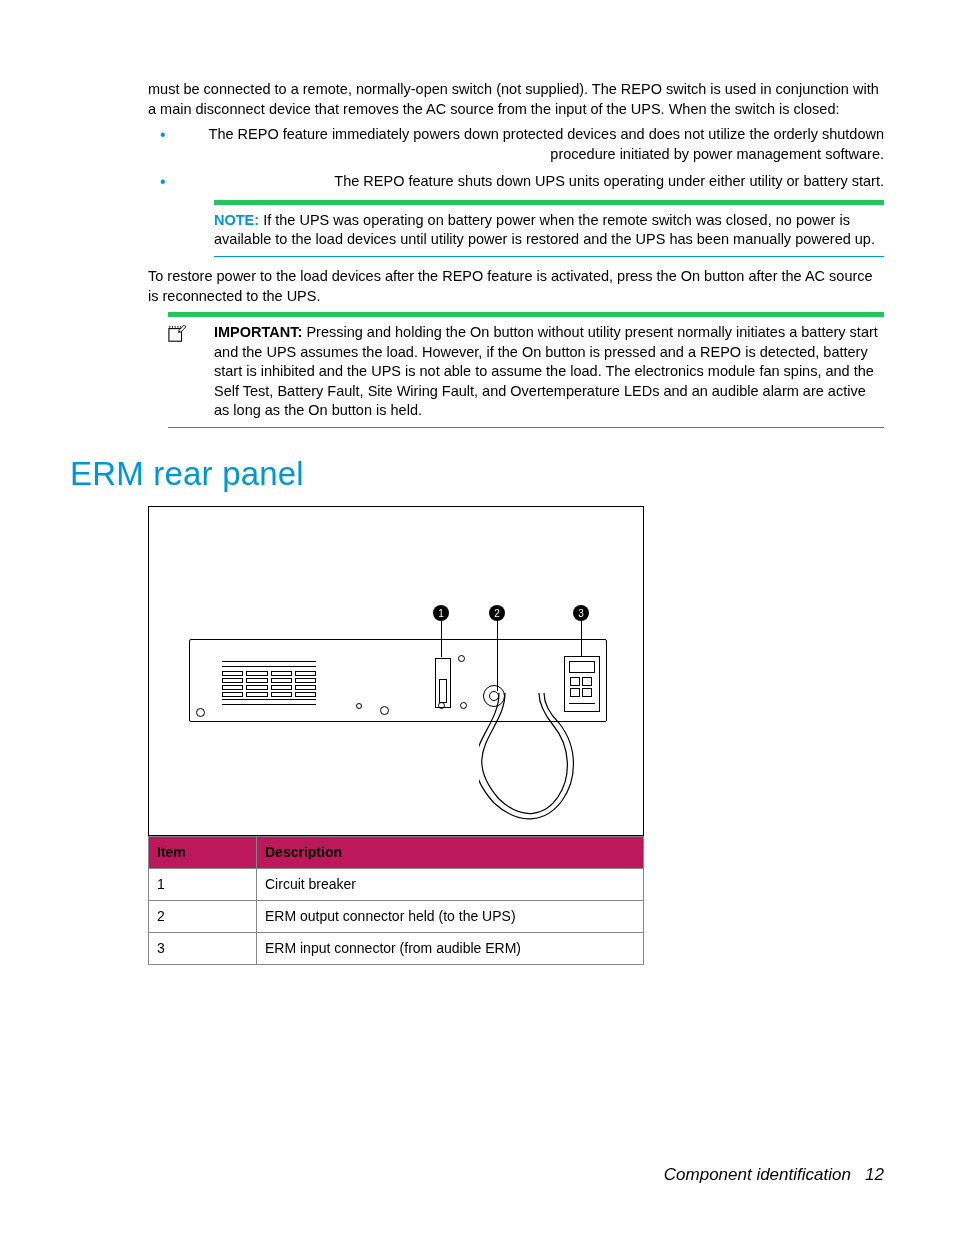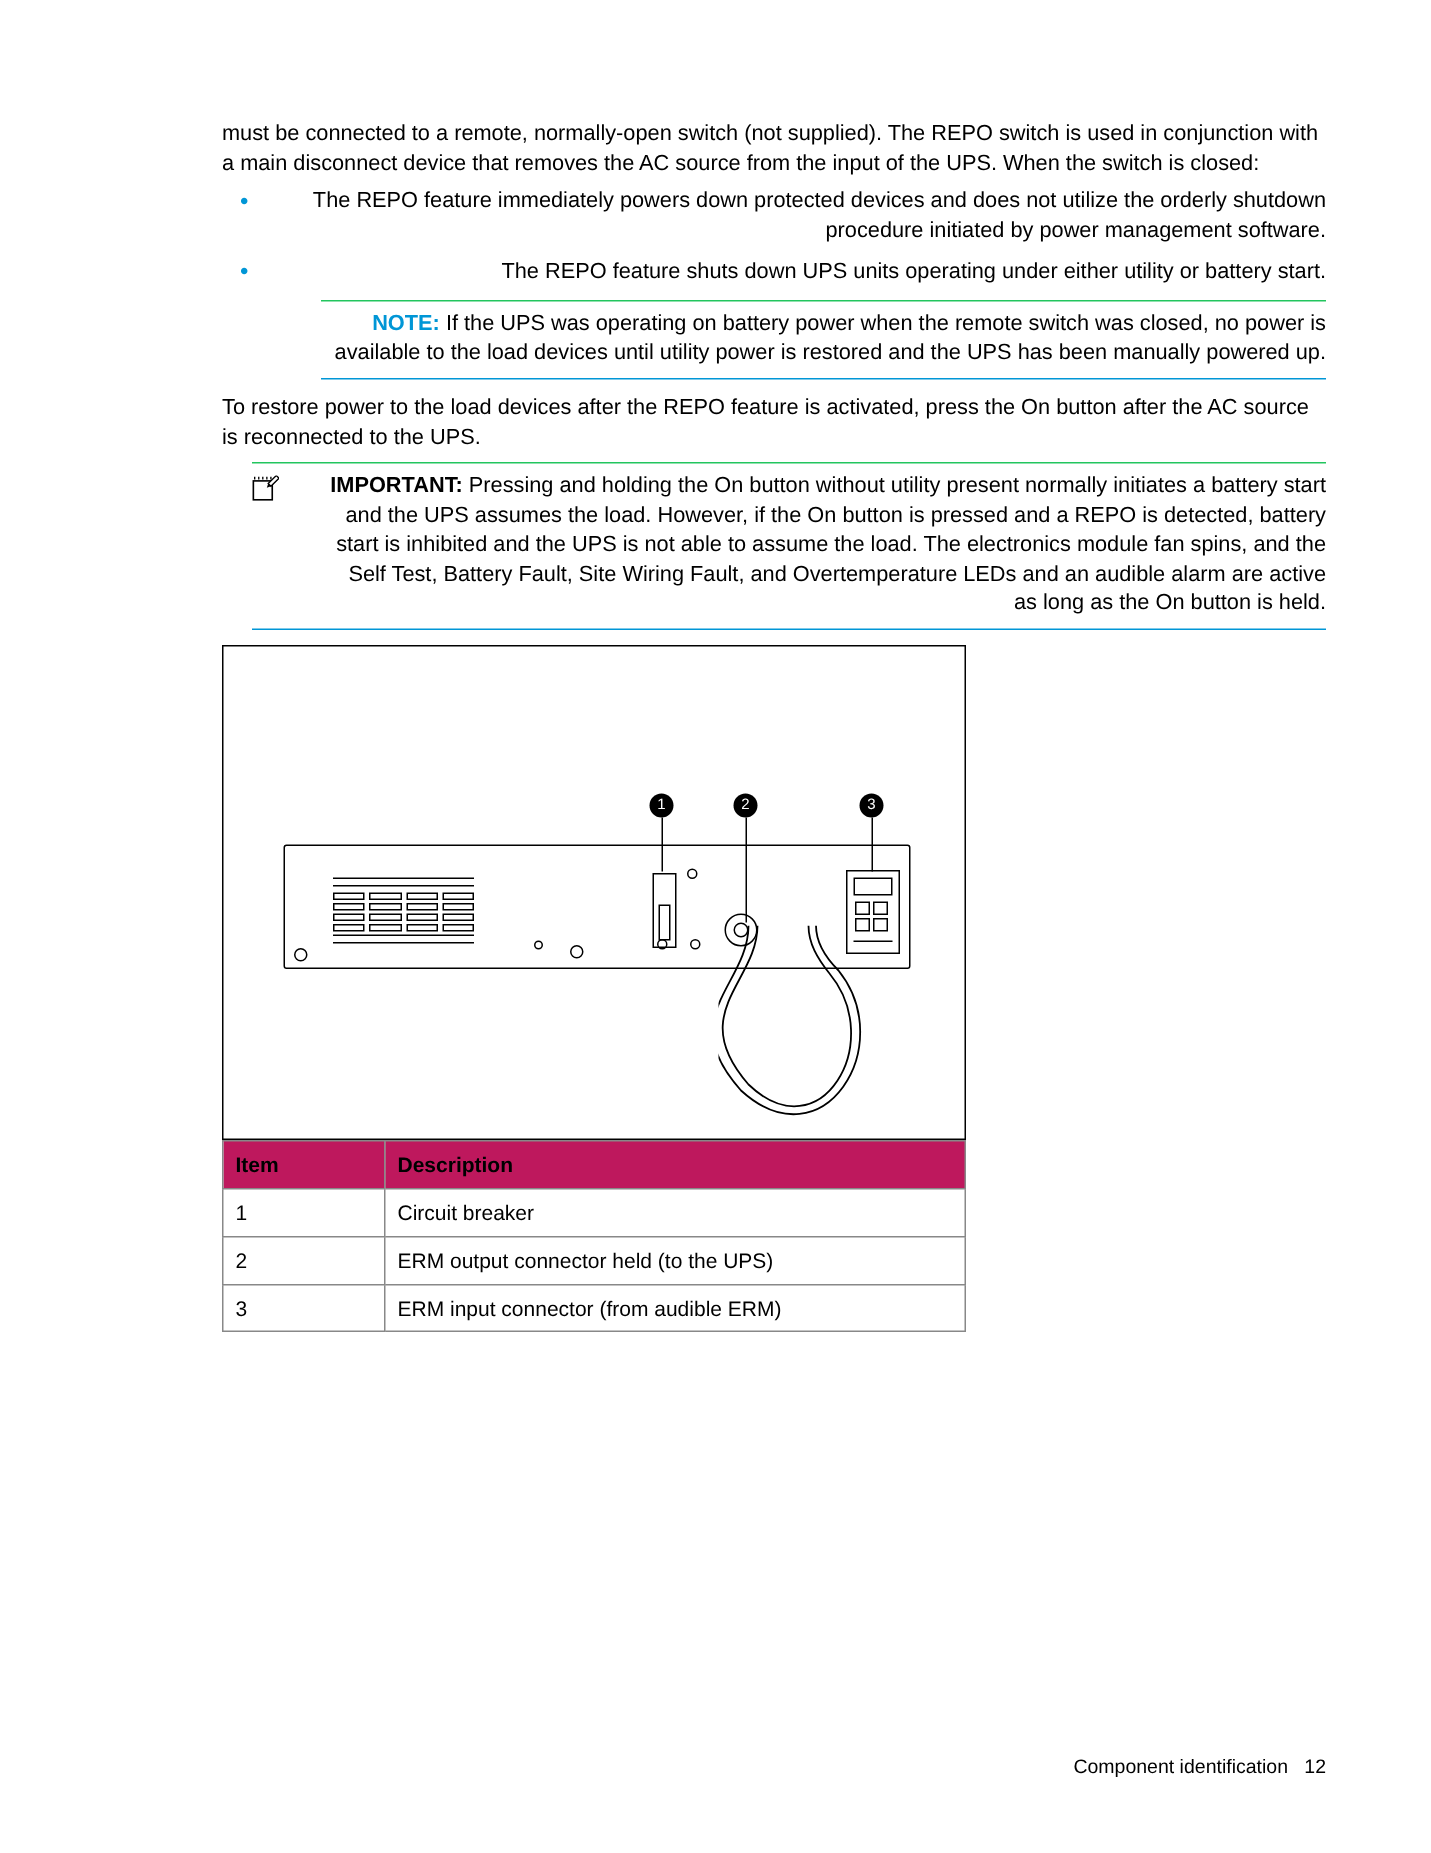--- a/index.html
+++ b/index.html
@@ -35,27 +35,26 @@
   ul li::before {
     content: "•";
     position: absolute;
     left: 12px;
     top: 0;
     color: #0096d6;
     font-size: 16px;
     line-height: 1.2;
   }
   .callout {
-    border-top: 1px solid #22c55e;
+    border-top: 5px solid #22c55e;
     border-bottom: 1px solid #0096d6;
     padding: 6px 0 6px 0;
     margin: 4px 0 10px 66px;
     display: flex;
     align-items: flex-start;
-    text-align: right;
   }
   .callout.no-icon {
     margin-left: 66px;
   }
   .callout-icon {
     width: 18px;
     flex: 0 0 18px;
     padding-top: 2px;
   }
   .callout-text {
@@ -208,21 +207,22 @@
   }
   table.parts th {
     font-weight: bold;
     background: #be185d;
   }
   table.parts col.c1 { width: 108px; }
   .footer {
     position: absolute;
     bottom: 48px;
     right: 70px;
-    font-size: 13px;
+    font-size: 17px;
+    font-style: italic;
   }
   svg.pencil-icon { width: 18px; height: 18px; }
 </style>
 </head>
 <body>
 
 <div class="content">
 
   <p>must be connected to a remote, normally-open switch (not supplied). The REPO switch is used in conjunction with a main disconnect device that removes the AC source from the input of the UPS. When the switch is closed:</p>
 
@@ -249,20 +249,21 @@
         <path d="M11 9 L12 6 L14 8 Z" fill="#000"></path>
       </svg>
     </div>
     <div class="callout-text">
       <span class="callout-label">IMPORTANT:</span>
       <span>Pressing and holding the On button without utility present normally initiates a battery start and the UPS assumes the load. However, if the On button is pressed and a REPO is detected, battery start is inhibited and the UPS is not able to assume the load. The electronics module fan spins, and the Self Test, Battery Fault, Site Wiring Fault, and Overtemperature LEDs and an audible alarm are active as long as the On button is held.</span>
     </div>
   </div>
 
 
+  <h1 class="section">ERM rear panel</h1>
 
   <div class="figure">
 
     <div class="callout-num" style="top:98px; left:284px;">1</div>
     <div class="callout-num" style="top:98px; left:340px;">2</div>
     <div class="callout-num" style="top:98px; left:424px;">3</div>
 
     <div class="leader" style="top:114px; left:292px; height:36px;"></div>
     <div class="leader" style="top:114px; left:348px; height:70px;"></div>
     <div class="leader" style="top:114px; left:432px; height:36px;"></div>

